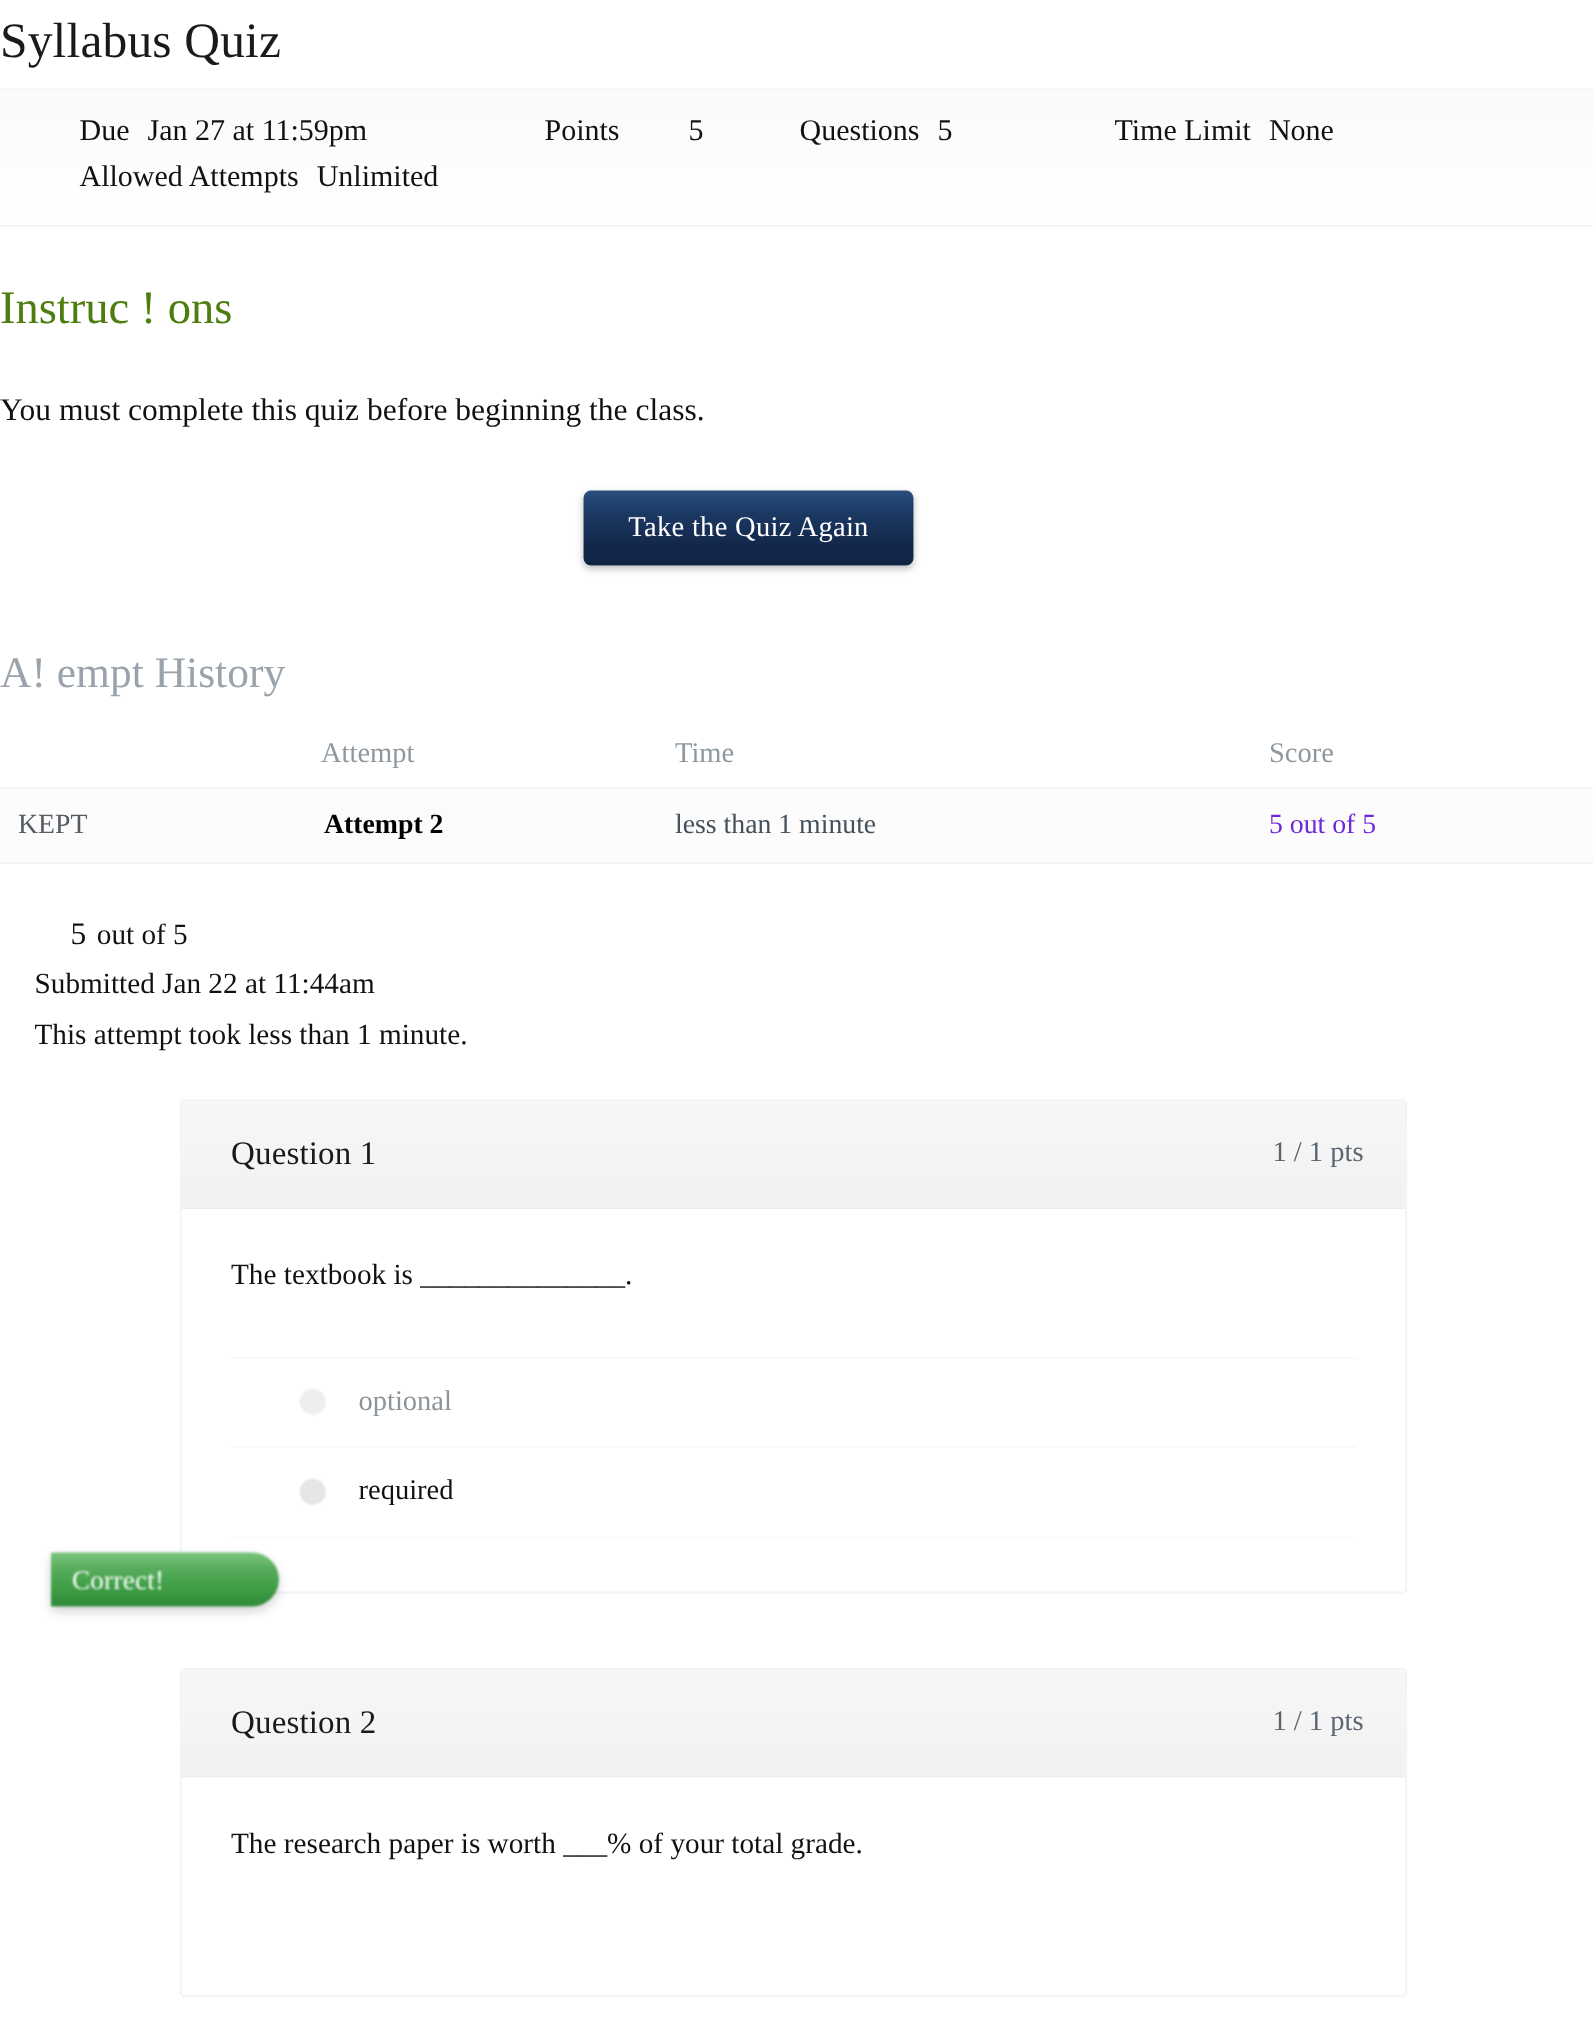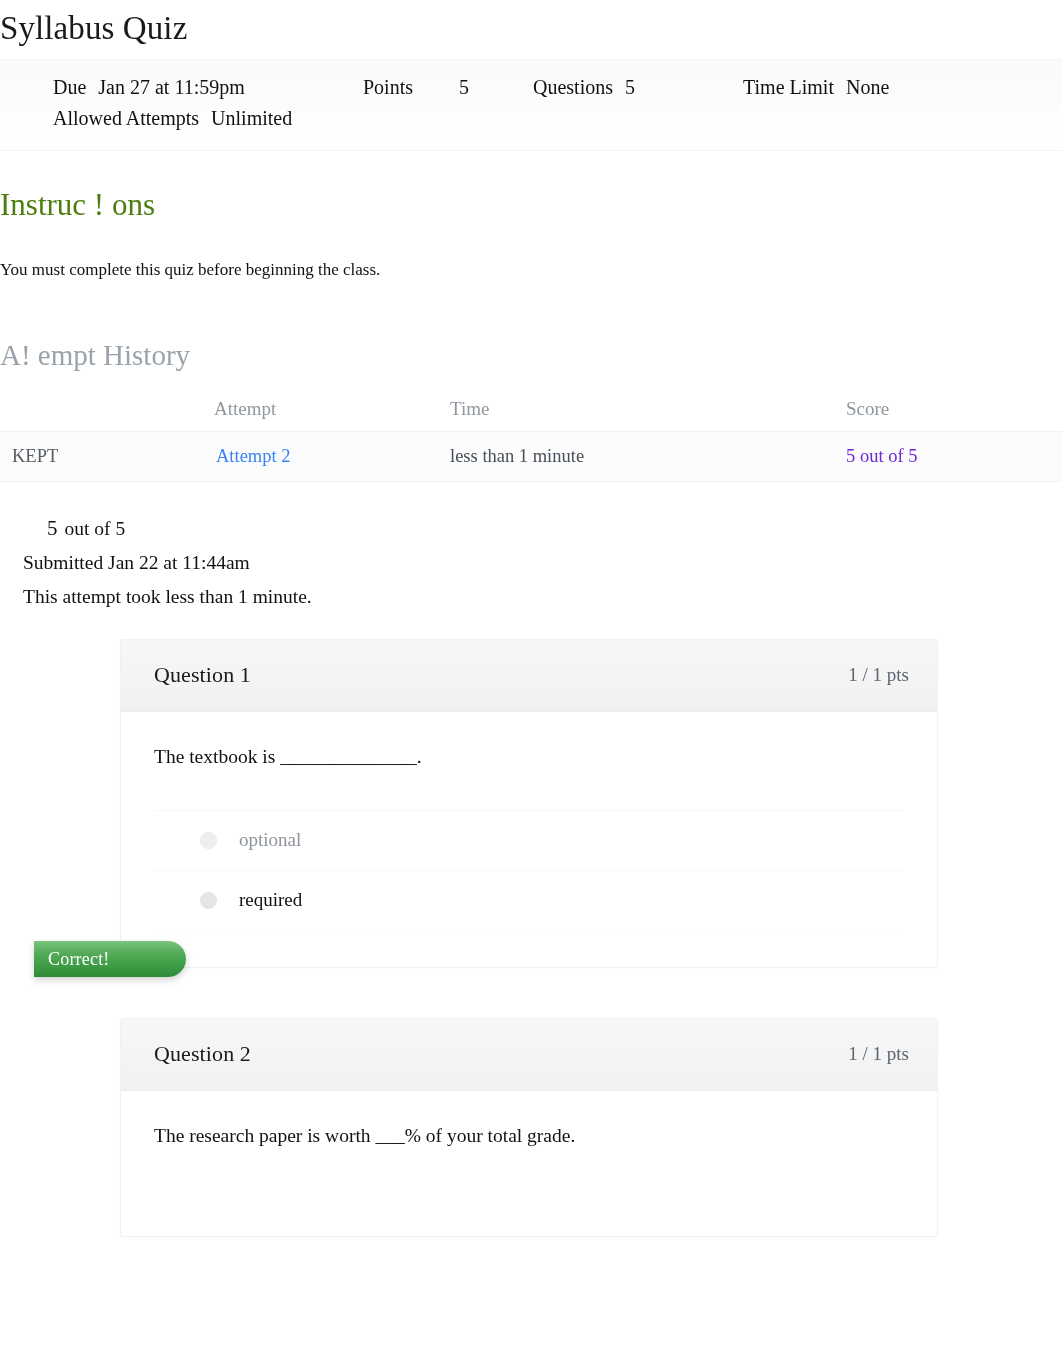--- a/index.html
+++ b/index.html
@@ -62,21 +62,21 @@
 
   
   .instructions-heading {
     font-size: 31px;
     font-weight: normal;
     color: #4d7c0f;
     margin-top: 37px;
     line-height: 1.1;
   }
   .instructions-body {
-    font-size: 17px;
+    font-size: 21px;
     color: #111;
     margin-top: 36px;
     line-height: 1.45;
   }
 
   
   .btn-wrap {
     margin-top: 38px;
     display: flex;
     justify-content: center;
@@ -131,24 +131,25 @@
   .col-kept    { width: 214px; padding-left: 12px !important; }
   .col-attempt { width: 236px; }
   .col-time    { width: 396px; }
   .col-score   { }
 
   .history-table td.col-time  { color: #46505a; }
   .history-table td.col-kept  { color: #555d63; }
   .history-table td.col-score { color: #6d28d9; }
 
   .attempt-link {
-    color: #3b82f6;
+    color: #000000;
     text-decoration: none;
     background: #fafbfc;
     padding: 2px 10px 3px 2px;
+    font-weight: bold;
   }
   .hist-row-shade { background: #fcfcfd; }
 
   
   .score-summary {
     margin-top: 28px;
     padding-left: 23px;
     font-size: 19.5px;
     color: #111;
     line-height: 1.72;
@@ -285,20 +286,23 @@
       <span class="meta-cell-attempts">
         <span class="meta-label">Allowed Attempts</span>
         <span class="meta-value">Unlimited</span>
       </span>
     </div>
   </div>
 
   <h2 class="instructions-heading">Instruc ! ons</h2>
   <p class="instructions-body">You must complete this quiz before beginning the class.</p>
 
+  <div class="btn-wrap">
+    <button class="take-quiz-btn">Take the Quiz Again</button>
+  </div>
 
   <h2 class="attempt-history-heading">A! empt History</h2>
 
   <table class="history-table">
     <thead>
       <tr>
         <th class="col-kept"></th>
         <th class="col-attempt">Attempt</th>
         <th class="col-time">Time</th>
         <th class="col-score">Score</th>

